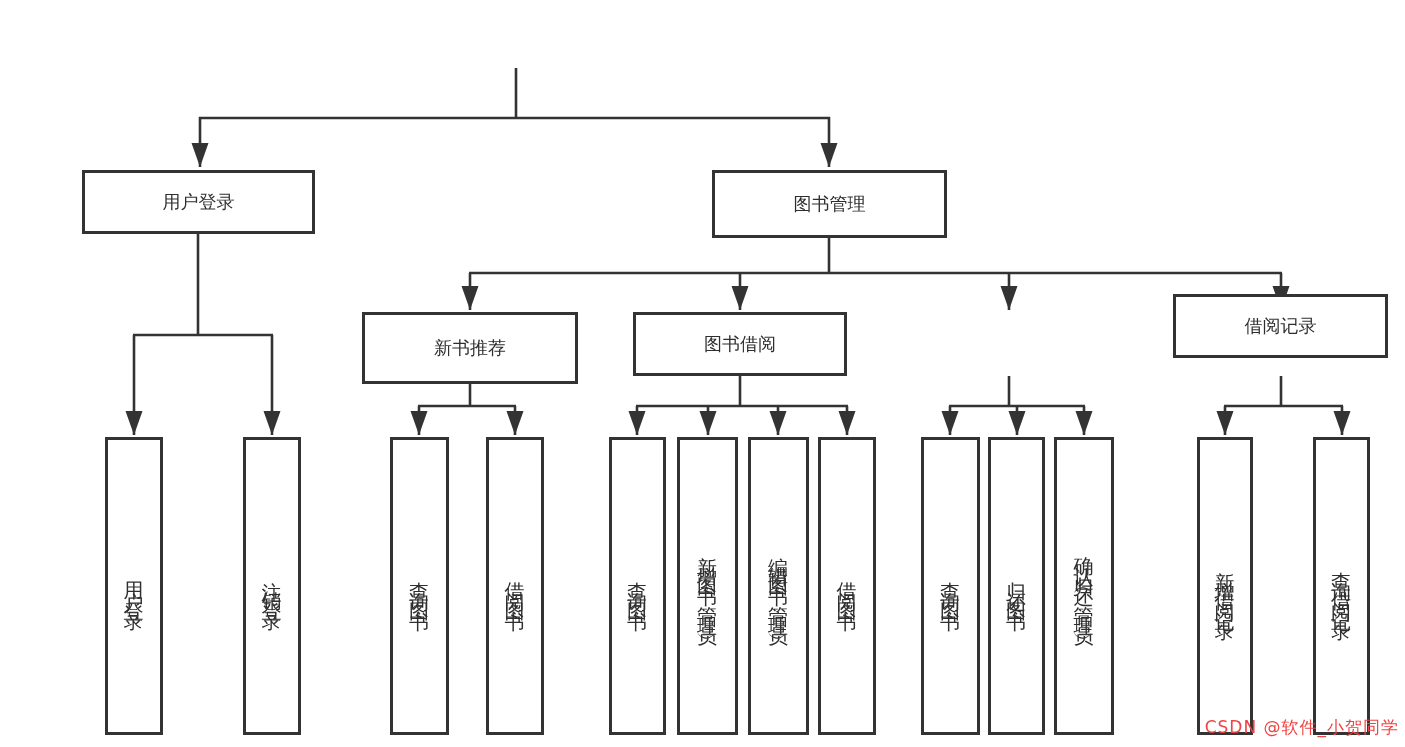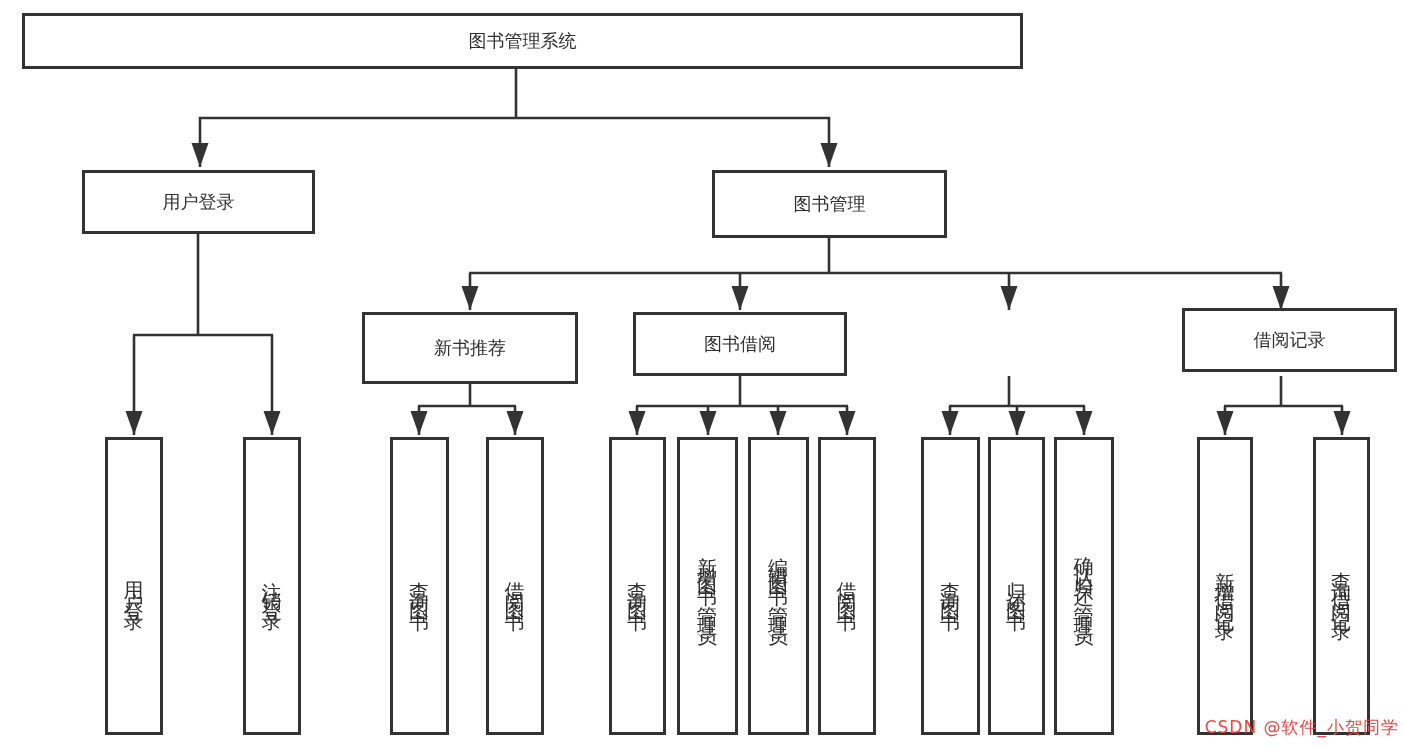--- a/index.html
+++ b/index.html
@@ -41,21 +41,21 @@
   }
   
   #n-root              { left: 22px;   top: 13px;  width: 1001px; height: 56px; }
   
   #n-user-login        { left: 82px;   top: 170px; width: 233px;  height: 64px; }
   #n-book-mgmt         { left: 712px;  top: 170px; width: 235px;  height: 68px; }
   
   #n-new-book-rec      { left: 362px;  top: 312px; width: 216px;  height: 72px; }
   #n-book-borrowing    { left: 633px;  top: 312px; width: 214px;  height: 64px; }
   #n-current-borrowing { left: 903px;  top: 312px; width: 212px;  height: 64px; }
-  #n-borrowing-records { left: 1173px; top: 308px; width: 215px;  height: 64px; margin-left: 9px; }
+  #n-borrowing-records { left: 1173px; top: 294px; width: 215px;  height: 64px; }
   
   #n-leaf-ul-login     { left: 105px;  top: 437px; width: 58px; height: 298px; }
   #n-leaf-ul-logout    { left: 243px;  top: 437px; width: 58px; height: 298px; }
   #n-leaf-nbr-query    { left: 390px;  top: 437px; width: 59px; height: 298px; }
   #n-leaf-nbr-borrow   { left: 486px;  top: 437px; width: 58px; height: 298px; }
   #n-leaf-bb-query     { left: 609px;  top: 437px; width: 57px; height: 298px; }
   #n-leaf-bb-add       { left: 677px;  top: 437px; width: 61px; height: 298px; }
   #n-leaf-bb-edit      { left: 748px;  top: 437px; width: 61px; height: 298px; }
   #n-leaf-bb-borrow    { left: 818px;  top: 437px; width: 58px; height: 298px; }
   #n-leaf-cb-query     { left: 921px;  top: 437px; width: 59px; height: 298px; }
@@ -121,21 +121,20 @@
       <line x1="1017" y1="406" x2="1017" y2="435" marker-end="url(#arr)"></line>
       <line x1="1084" y1="406" x2="1084" y2="435" marker-end="url(#arr)"></line>
 
       <line x1="1281" y1="376" x2="1281" y2="407"></line>
       <line x1="1224" y1="406" x2="1343" y2="406"></line>
       <line x1="1225" y1="406" x2="1225" y2="435" marker-end="url(#arr)"></line>
       <line x1="1342" y1="406" x2="1342" y2="435" marker-end="url(#arr)"></line>
     </g>
   </svg>
 
-  <div class="box" id="n-root">图书管理系统</div>
 
   <div class="box" id="n-user-login">用户登录</div>
   <div class="box" id="n-book-mgmt">图书管理</div>
 
   <div class="box" id="n-new-book-rec">新书推荐</div>
   <div class="box" id="n-book-borrowing">图书借阅</div>
   <div class="box" id="n-borrowing-records">借阅记录</div>
 
   <div class="box vbox" id="n-leaf-ul-login">用户登录</div>
   <div class="box vbox" id="n-leaf-ul-logout">注销登录</div>

